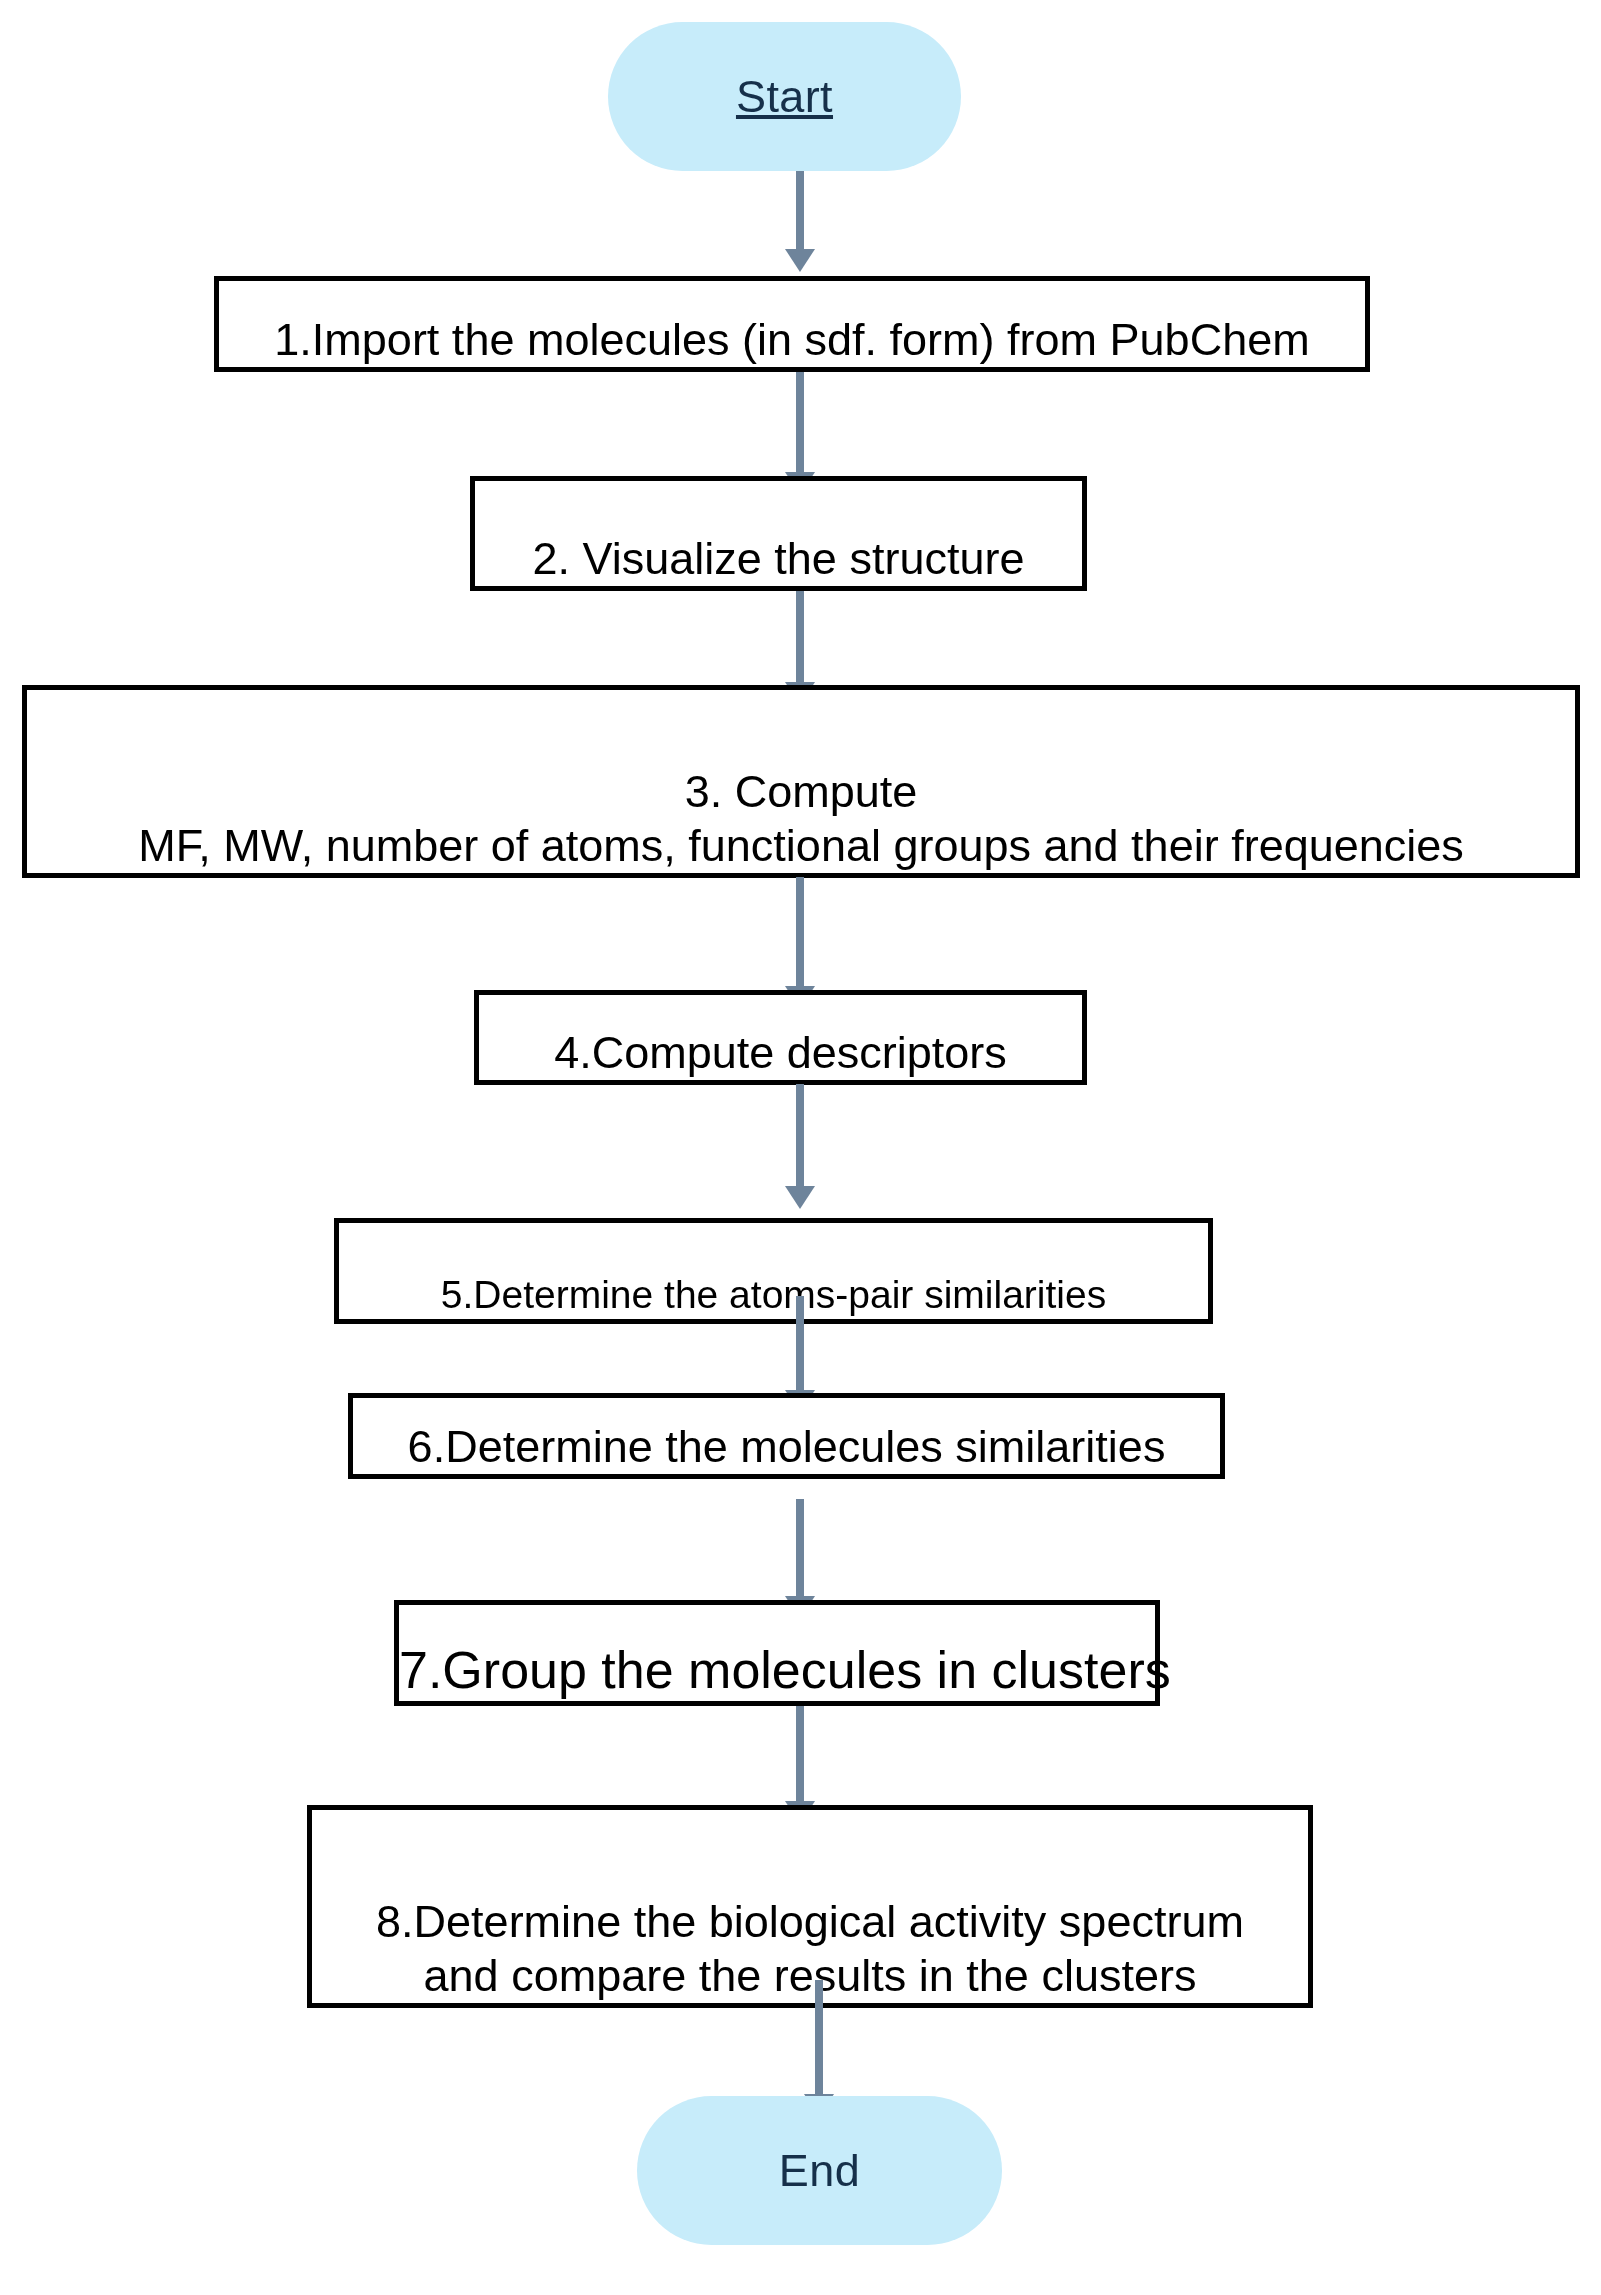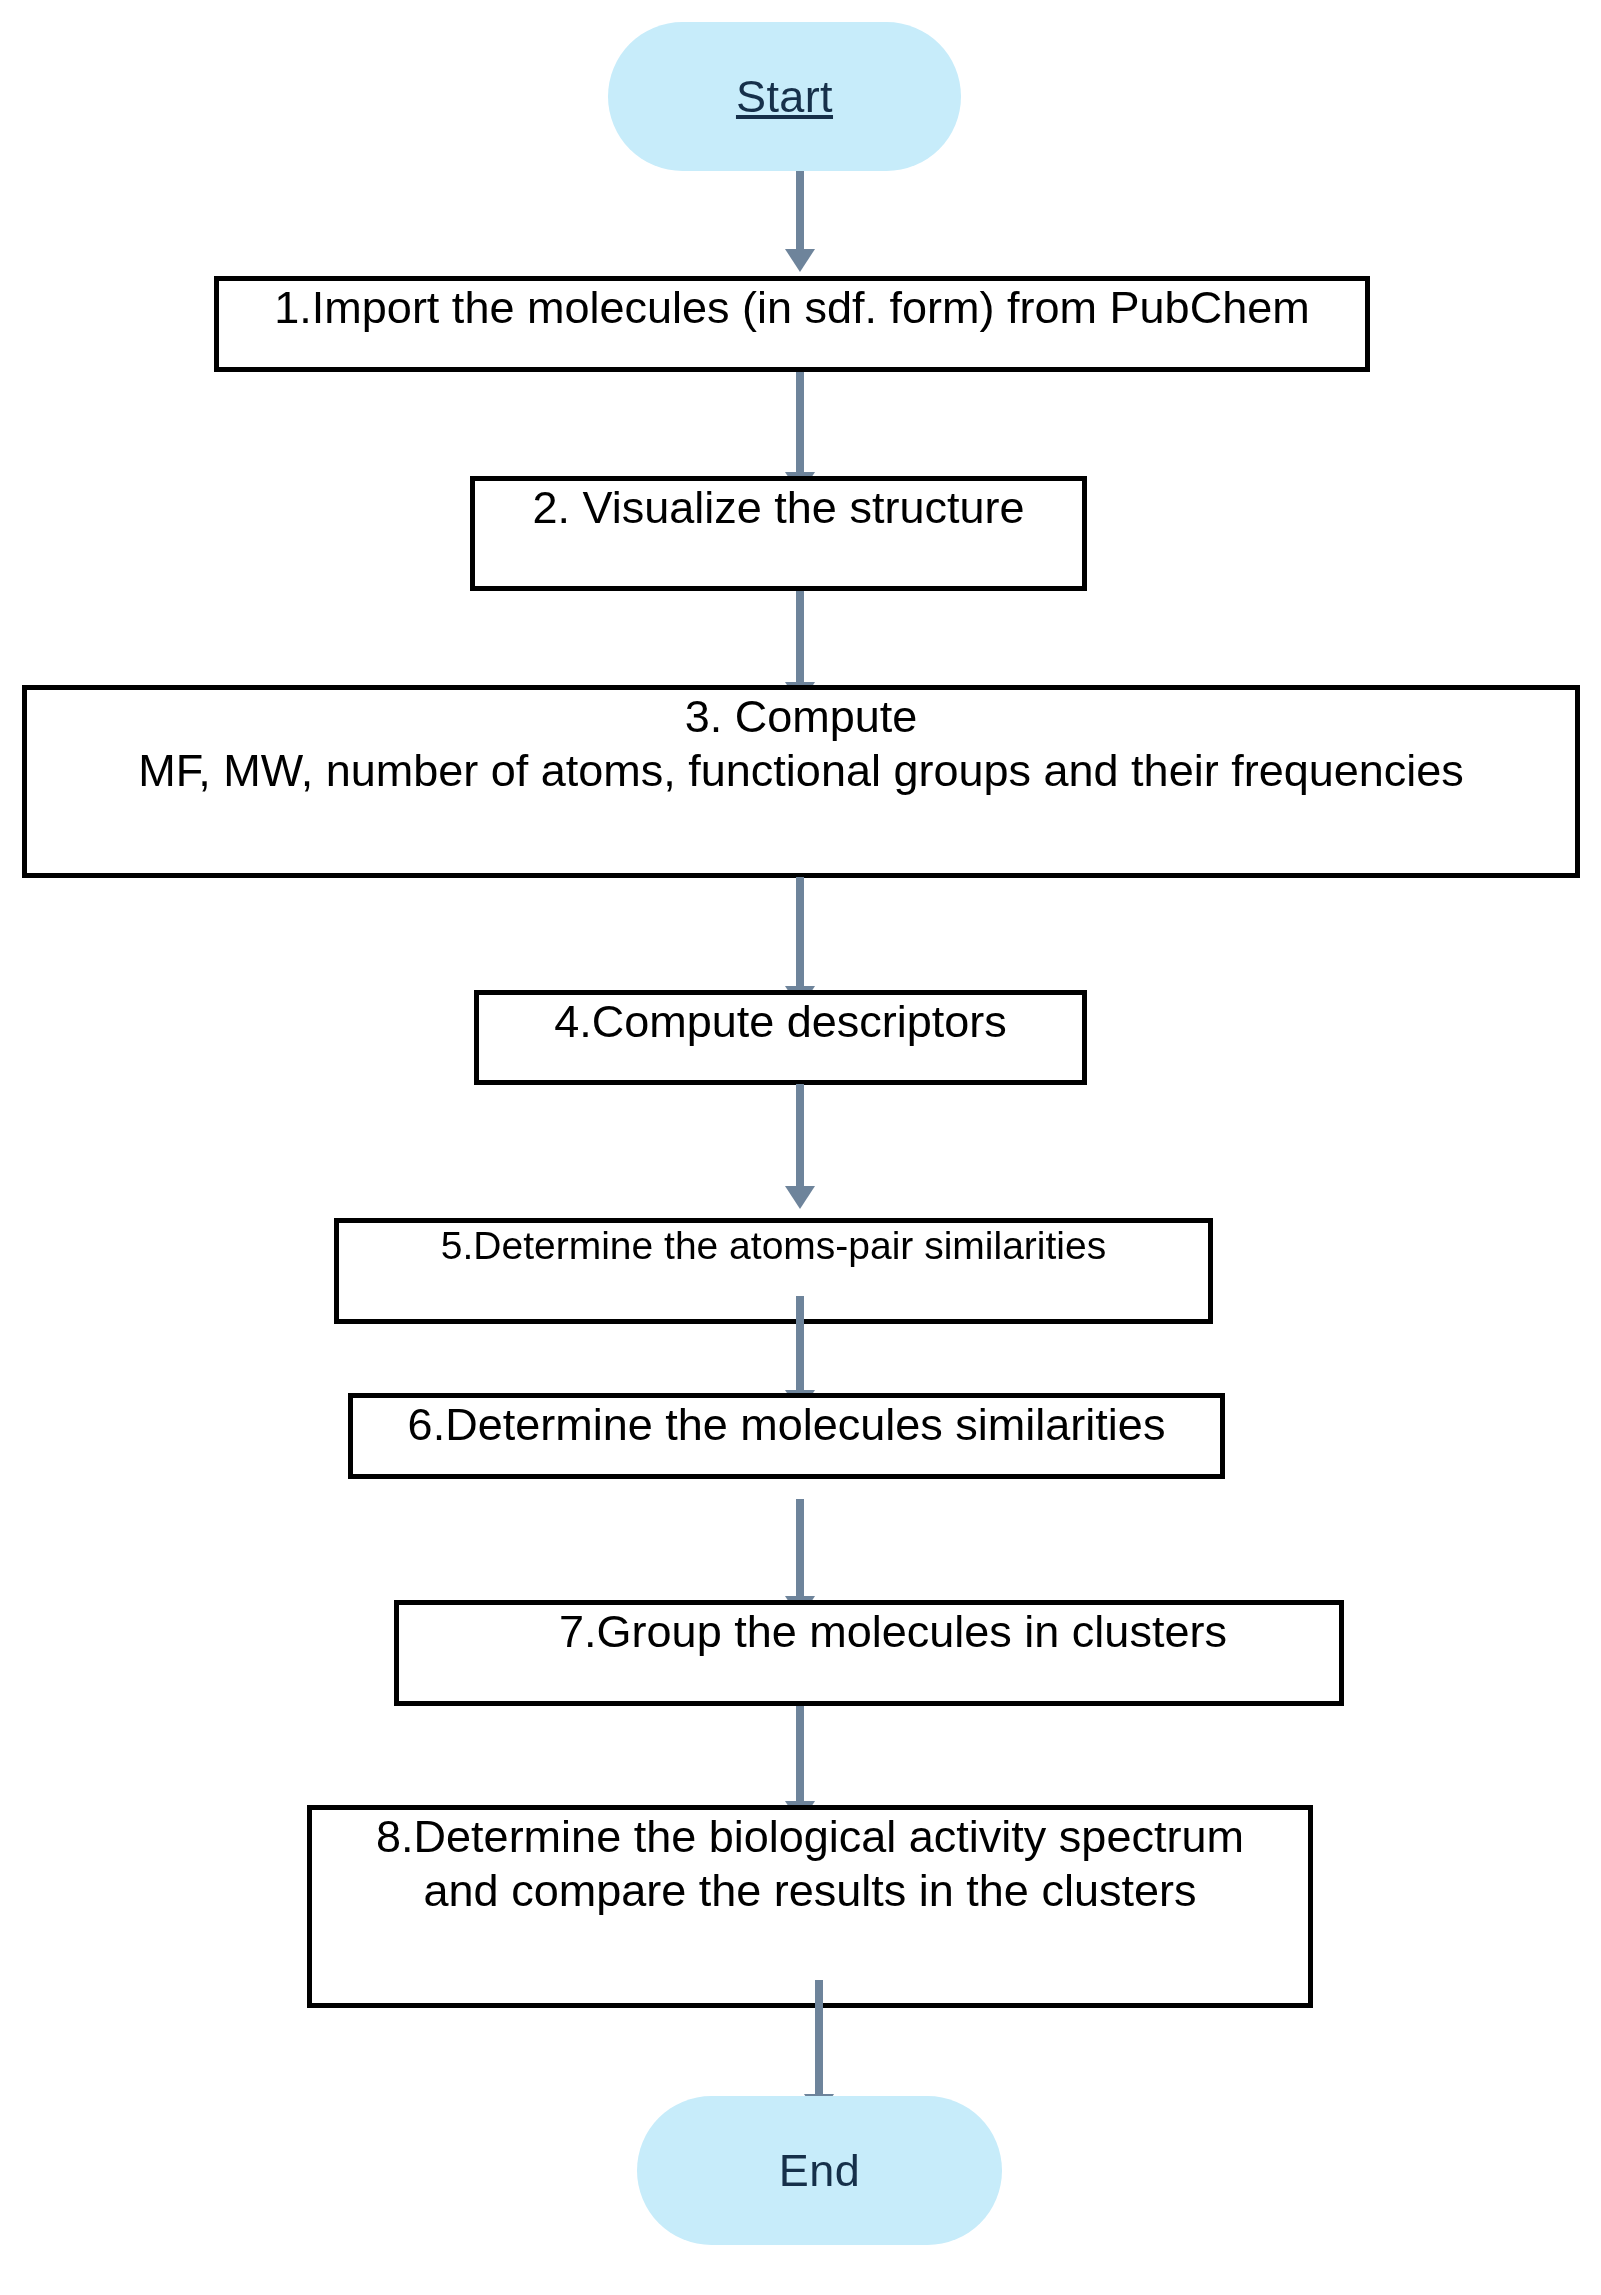--- a/index.html
+++ b/index.html
@@ -37,21 +37,21 @@
     font-family: "Liberation Sans", sans-serif;
   }
 
   
   .process {
     position: absolute;
     background: #ffffff;
     border: 5.4px solid #000000;
     box-sizing: border-box;
     display: flex;
-    align-items: flex-start;
+    align-items: flex-end;
     justify-content: center;
     color: #000000;
     font-size: 45px;
     line-height: 1.20;
     text-align: center;
     font-family: "Liberation Sans", sans-serif;
     white-space: nowrap;
   }
   .process .lines {
     display: block;
@@ -159,21 +159,21 @@
     <span class="lines">
       <span class="line">6.Determine the molecules similarities</span>
     </span>
   </div>
 
   <div class="connector" style="left:800px; top:1499px;">
     <div class="shaft" style="height:101px;"></div>
     <div class="head" style="top:97px;"></div>
   </div>
 
-  <div class="process" style="left:394px; top:1600px; width:950px; height:106px; font-size:45px;padding-left:48px;">
+  <div class="process" style="left:394px; top:1600px; width:766px; height:106px; font-size:52px;">
     <span class="lines">
       <span class="line">7.Group the molecules in clusters</span>
     </span>
   </div>
 
   <div class="connector" style="left:800px; top:1706px;">
     <div class="shaft" style="height:99px;"></div>
     <div class="head" style="top:95px;"></div>
   </div>
 

